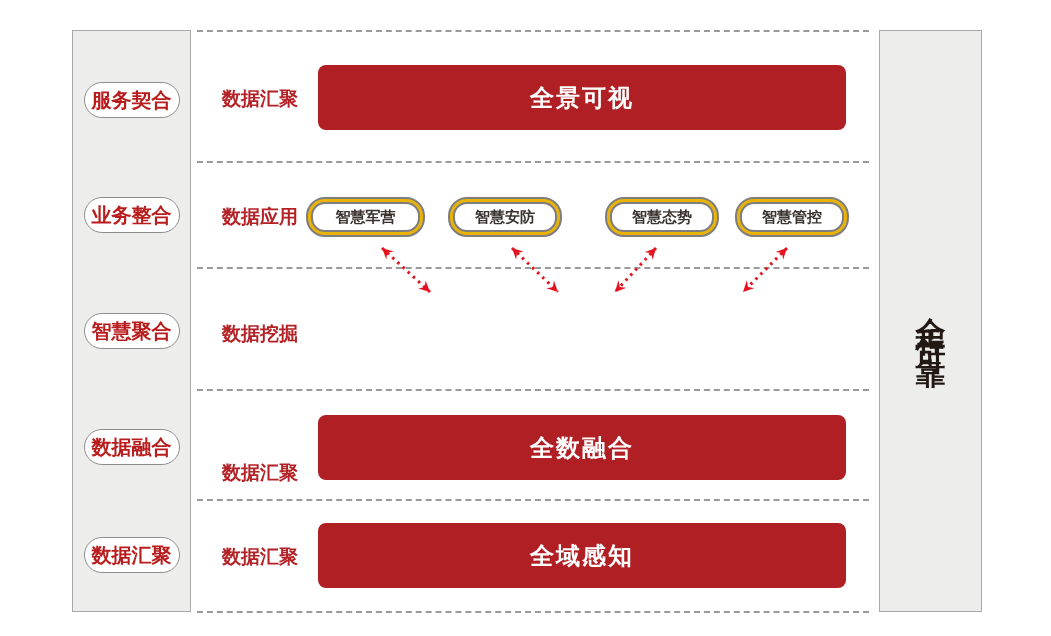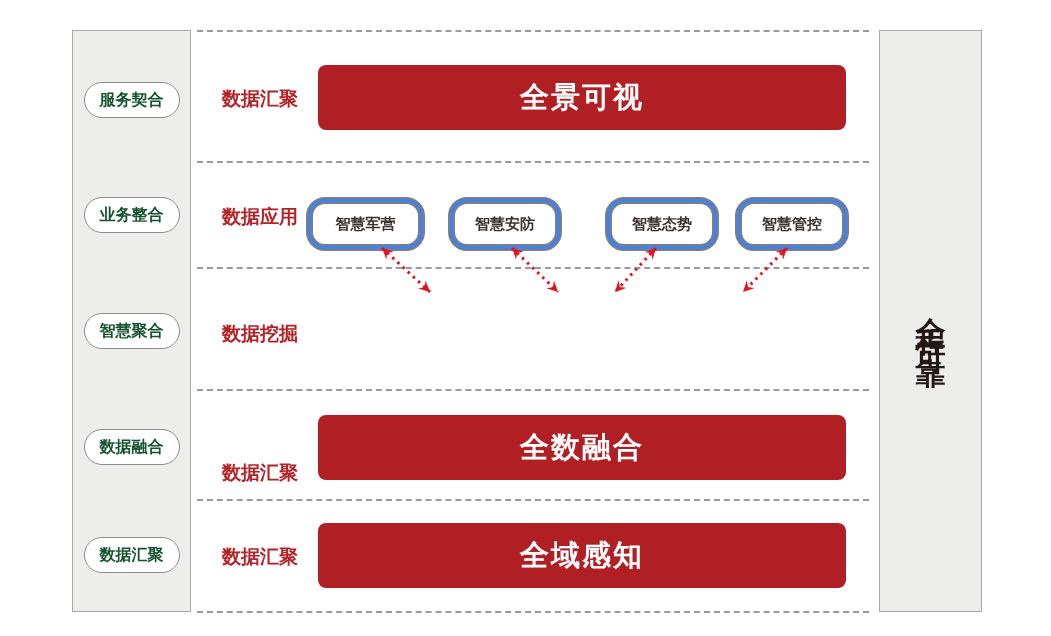--- a/index.html
+++ b/index.html
@@ -8,38 +8,38 @@
   .canvas{position:absolute;left:0;top:0;width:1051px;height:636px;background:#ffffff;}
 
   
   .side-panel{position:absolute;top:30px;height:582px;background:#ededec;border:1px solid #a9a9a9;box-sizing:border-box;}
   .left-panel{left:72px;width:119px;}
   .right-panel{left:879px;width:103px;display:flex;align-items:center;justify-content:center;}
 
   .side-pill{position:absolute;left:50%;transform:translateX(-50%);width:96px;height:36px;
       background:#ffffff;border:1.5px solid #8d8d8d;border-radius:18px;
       display:flex;align-items:center;justify-content:center;
-      font-size:16px;font-weight:bold;color:#14532d;white-space:nowrap;box-sizing:border-box;}
+      font-size:20px;font-weight:bold;color:#b91c1c;white-space:nowrap;box-sizing:border-box;}
 
   .vertical-title{writing-mode:vertical-rl;text-orientation:upright;
       font-size:30px;font-weight:bold;color:#221814;letter-spacing:14px;line-height:1;}
 
   
   .divider{position:absolute;left:197px;width:672px;height:0;border-top:2px dashed #9a9a9a;}
 
   
   .row-label{position:absolute;left:222px;font-size:19px;font-weight:bold;color:#b42227;white-space:nowrap;}
 
   
   .layer-bar{position:absolute;left:318px;width:528px;height:65px;background:#b01f24;border-radius:8px;
       display:flex;align-items:center;justify-content:center;
-      color:#ffffff;font-size:29px;font-weight:bold;letter-spacing:2px;}
+      color:#ffffff;font-size:24px;font-weight:bold;letter-spacing:2px;}
 
   
-  .app-pill{position:absolute;top:197px;height:54px;background:#3b82f6;
+  .app-pill{position:absolute;top:197px;height:40px;background:#eab308;
       border:2px solid #7e7e7e;border-radius:19px;padding:3px;box-sizing:border-box;}
   .app-pill-inner{width:100%;height:100%;border:2px solid #7e7e7e;border-radius:14px;background:#ffffff;
       display:flex;align-items:center;justify-content:center;
       font-size:15px;font-weight:bold;color:#3a322e;white-space:nowrap;box-sizing:border-box;}
 
   .arrows-overlay{position:absolute;left:0;top:0;width:1051px;height:636px;pointer-events:none;}
 </style>
 </head>
 <body>
 

